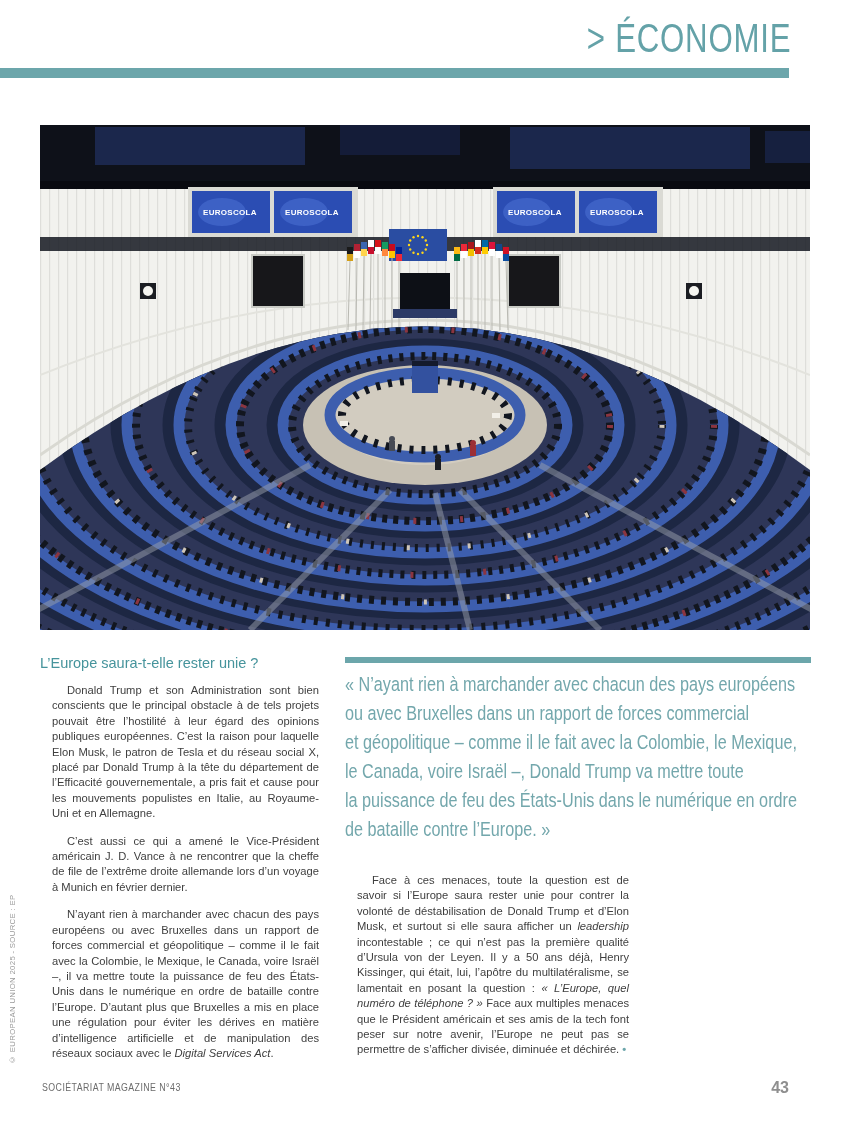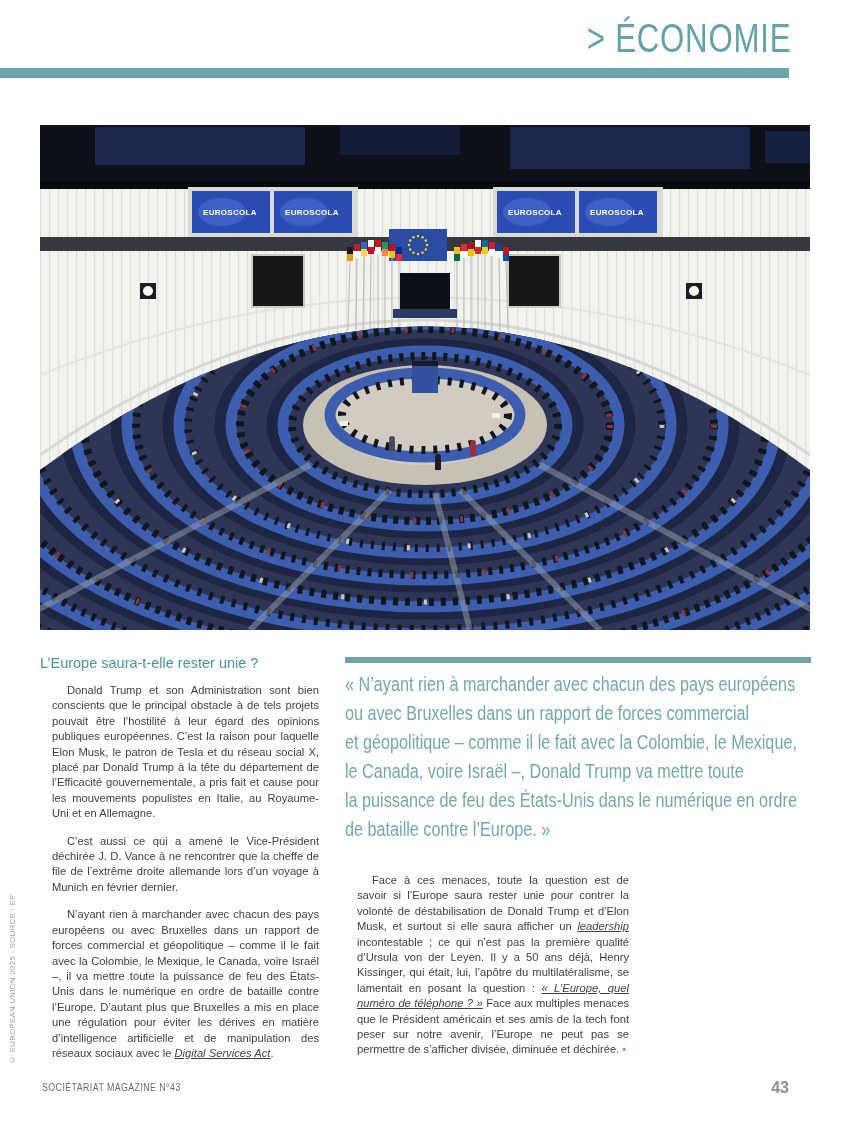--- a/index.html
+++ b/index.html
@@ -27,21 +27,21 @@
   
   .photo-credit{position:absolute;left:8px;top:912px;height:152px;width:14px;
      writing-mode:vertical-rl;transform:rotate(180deg);font-size:7.8px;color:#9a9a9a;
      letter-spacing:.3px;white-space:nowrap;}
 
   
   .col-left{position:absolute;left:40px;top:655px;width:291px;}
   .col-left h2{margin:0 0 6px 0;font-size:14.5px;font-weight:normal;color:#46949c;}
   .body-text p{margin:12px;font-size:11.2px;line-height:15.4px;text-align:justify;
      text-indent:15px;hyphens:auto;-webkit-hyphens:auto;}
-  .body-text .it{font-style:italic;text-decoration:underline;}
+  .body-text .it{font-style:italic;}
   .end-bullet{color:#6ca6ab;font-weight:bold;}
 
   .quote-rule{position:absolute;left:345px;top:657px;width:466px;height:6px;background:#6ca6ab;}
   .pull-quote{position:absolute;left:345px;top:669px;width:590px;
      transform:scaleX(0.79);transform-origin:left top;color:#73a7ac;
      font-size:20.5px;line-height:29px;font-weight:400;}
   .pull-quote div{white-space:nowrap;}
 
   .col-right{position:absolute;left:345px;top:861px;width:296px;}
 
@@ -274,21 +274,21 @@
         </g>
       </g>
     </svg>
   </div>
 
   <div class="photo-credit">© EUROPEAN UNION 2025 - SOURCE : EP</div>
 
   <div class="col-left body-text">
     <h2>L’Europe saura-t-elle rester unie ?</h2>
     <p>Donald Trump et son Administration sont bien conscients que le principal obstacle à de tels projets pouvait être l’hostilité à leur égard des opinions publiques européennes. C’est la raison pour laquelle Elon Musk, le patron de Tesla et du réseau social X, placé par Donald Trump à la tête du département de l’Efficacité gouvernementale, a pris fait et cause pour les mouvements populistes en Italie, au Royaume-Uni et en Allemagne.</p>
-    <p>C’est aussi ce qui a amené le Vice-Président déchirée J. D. Vance à ne rencontrer que la cheffe de file de l’extrême droite allemande lors d’un voyage à Munich en février dernier.</p>
+    <p>C’est aussi ce qui a amené le Vice-Président américain J. D. Vance à ne rencontrer que la cheffe de file de l’extrême droite allemande lors d’un voyage à Munich en février dernier.</p>
     <p><span>N’ayant rien à marchander avec chacun des pays européens ou avec Bruxelles dans un rapport de forces commercial et géopolitique – comme il le fait avec la Colombie, le Mexique, le Canada, voire Israël –, il va mettre toute la puissance de feu des États-Unis dans le numérique en ordre de bataille contre l’Europe. D’autant plus que Bruxelles a mis en place une régulation pour éviter les dérives en matière d’intelligence artificielle et de manipulation des réseaux sociaux avec le </span><span class="it">Digital Services Act</span><span>.</span></p>
   </div>
 
   <div class="quote-rule"></div>
   <div class="pull-quote">
     <div>« N’ayant rien à marchander avec chacun des pays européens</div>
     <div>ou avec Bruxelles dans un rapport de forces commercial</div>
     <div>et géopolitique – comme il le fait avec la Colombie, le Mexique,</div>
     <div>le Canada, voire Israël –, Donald Trump va mettre toute</div>
     <div>la puissance de feu des États-Unis dans le numérique en ordre</div>

